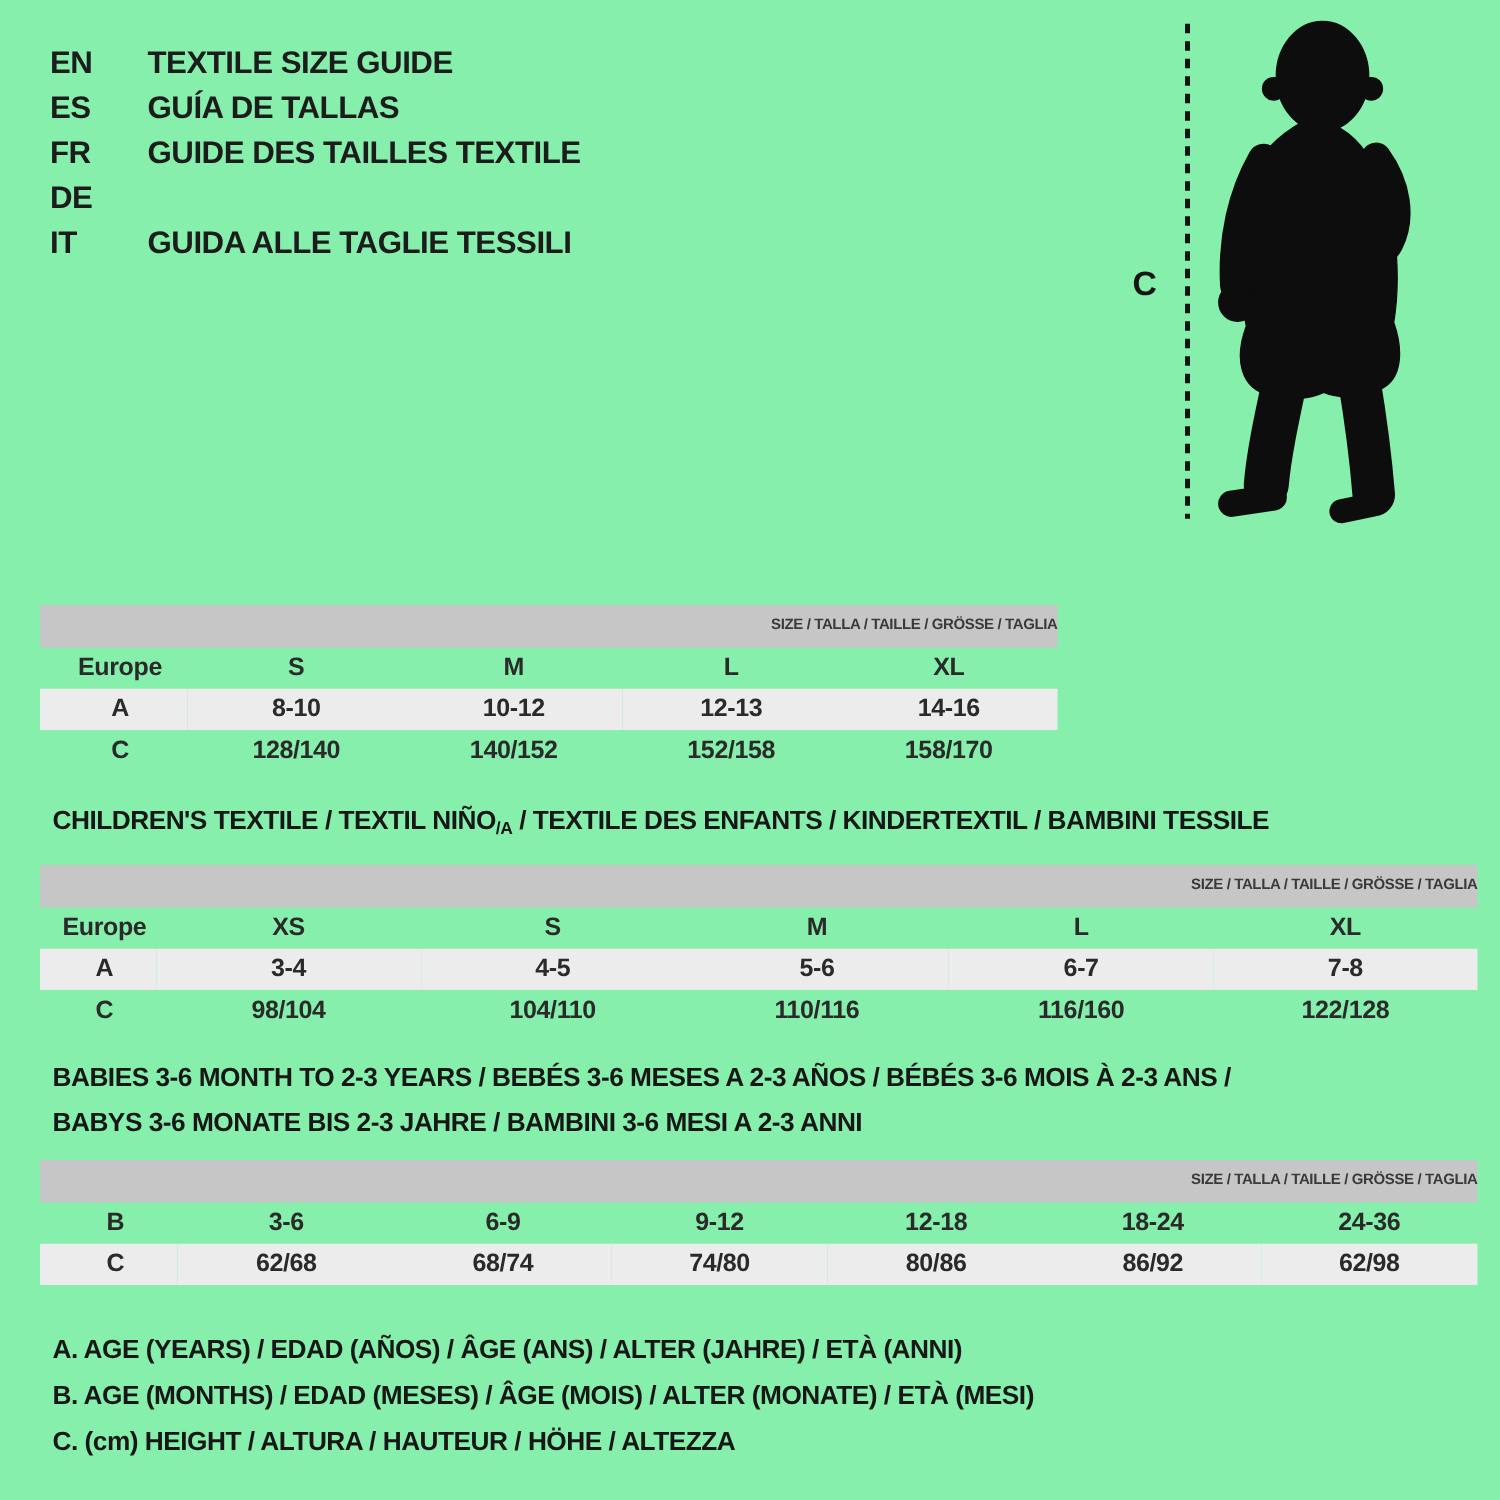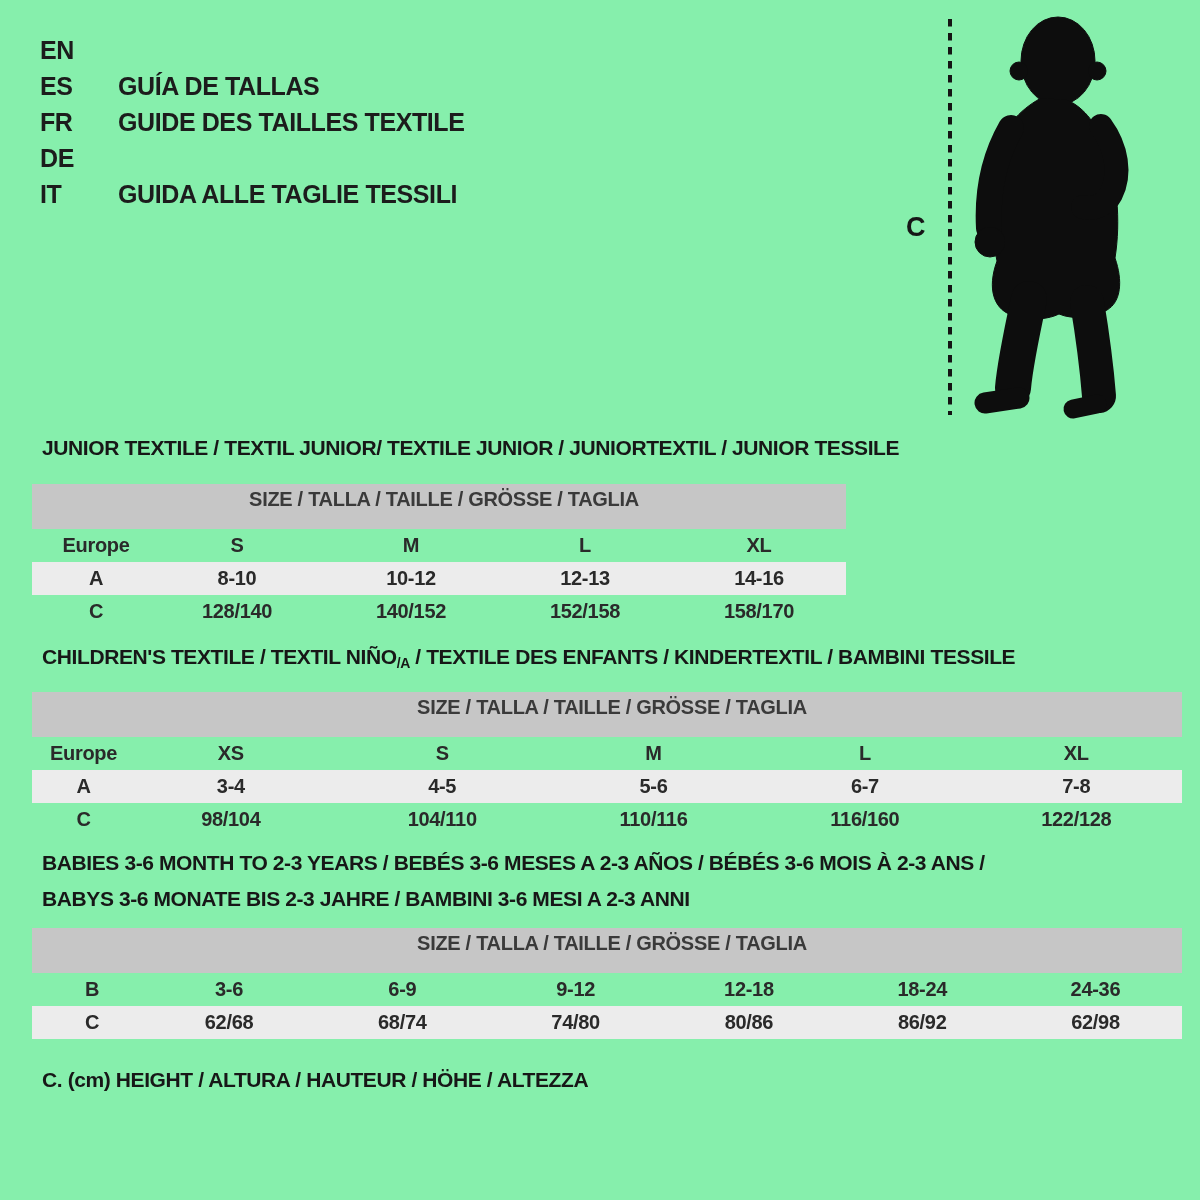--- a/index.html
+++ b/index.html
@@ -34,22 +34,22 @@
   .t-children { top:645px; }
   .t-babies   { top:845px; line-height:36px; }
   .t-babies .line { display:block; white-space:nowrap; }
 
   
   table.size-table {
     position:absolute; border-collapse:collapse; table-layout:fixed;
     font-size:20px; font-weight:700; letter-spacing:-0.3px; color:#2a2a2a;
   }
   table.size-table th {
-    background:#c6c6c6; height:30px; text-align:center; padding:0 0 15px 10px;
-    font-size:20px; font-weight:700; color:#3a3a3a; letter-spacing:-0.3px;
+    background:#c6c6c6; height:30px; text-align:right; padding:0 0 4px 10px;
+    font-size:12px; font-weight:700; color:#3a3a3a; letter-spacing:-0.3px;
   }
   table.size-table td { height:33px; text-align:center; padding:0; }
   table.size-table td.lbl { text-align:center; padding-left:10px; }
   tr.shade td { background:#ececec; }
   #table-junior   { left:32px; top:484px; width:814px;  }
   #table-children { left:32px; top:692px; width:1150px; }
   #table-babies   { left:32px; top:928px; width:1150px; }
 
   
   .legend { position:absolute; left:42px; top:1068px; }
@@ -59,20 +59,21 @@
   }
 </style>
 </head>
 <body>
 
 <div class="page">
 
   <div class="lang-block">
     <div class="lang-row">
       <span class="lang-code">EN</span>
+      <span class="lang-label">TEXTILE SIZE GUIDE</span>
     </div>
     <div class="lang-row">
       <span class="lang-code">ES</span>
       <span class="lang-label">GUÍA DE TALLAS</span>
     </div>
     <div class="lang-row">
       <span class="lang-code">FR</span>
       <span class="lang-label">GUIDE DES TAILLES TEXTILE</span>
     </div>
     <div class="lang-row">
@@ -97,21 +98,20 @@
         <circle cx="27" cy="226" r="15"></circle>
         <path fill="none" stroke-width="24" stroke-linecap="round" d="M138 110 C 154 132, 158 158, 148 178 C 142 189, 131 194, 120 191"></path>
         <path fill="none" stroke-width="36" stroke-linecap="round" d="M66 283 C 58 320, 52 348, 50 372"></path>
         <path fill="none" stroke-width="21" stroke-linecap="round" d="M56 382 L 22 387"></path>
         <path fill="none" stroke-width="34" stroke-linecap="round" d="M124 286 C 130 322, 134 355, 136 380"></path>
         <path fill="none" stroke-width="19" stroke-linecap="round" d="M134 388 L 110 393"></path>
       </g>
     </svg>
   </div>
 
-  <div class="sec-title t-junior">JUNIOR TEXTILE / TEXTIL JUNIOR/ TEXTILE JUNIOR / JUNIORTEXTIL / JUNIOR TESSILE</div>
   <table class="size-table" id="table-junior">
     <colgroup>
         <col style="width:14.5%">
         <col style="width:21.375%">
         <col style="width:21.375%">
         <col style="width:21.375%">
         <col style="width:21.375%">
       </colgroup>
     <thead>
       <tr>
@@ -221,16 +221,18 @@
         <td>68/74</td>
         <td>74/80</td>
         <td>80/86</td>
         <td>86/92</td>
         <td>62/98</td>
       </tr>
     </tbody>
   </table>
 
   <div class="legend">
+    <div class="legend-line">A. AGE (YEARS) / EDAD (AÑOS) / ÂGE (ANS) / ALTER (JAHRE) / ETÀ (ANNI)</div>
+    <div class="legend-line">B. AGE (MONTHS) / EDAD (MESES) / ÂGE (MOIS) / ALTER (MONATE) / ETÀ (MESI)</div>
     <div class="legend-line">C. (cm) HEIGHT / ALTURA / HAUTEUR / HÖHE / ALTEZZA</div>
   </div>
 
 </div>
 
 </body></html>

